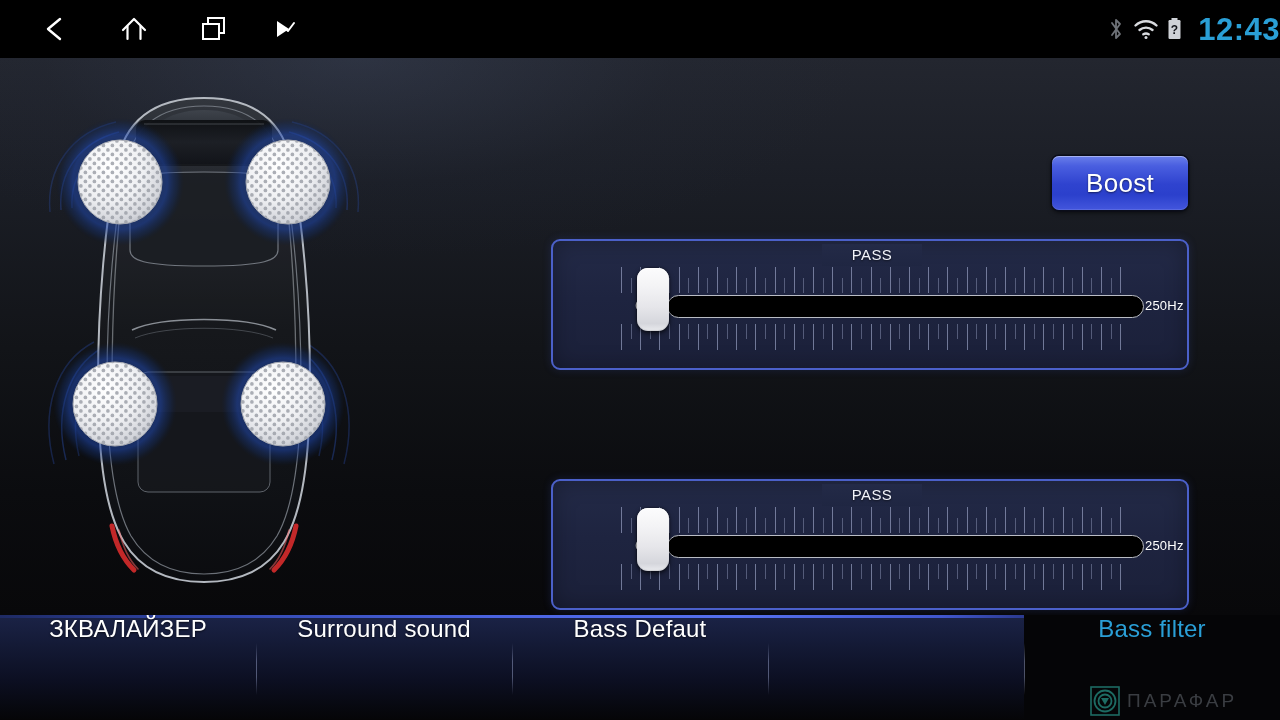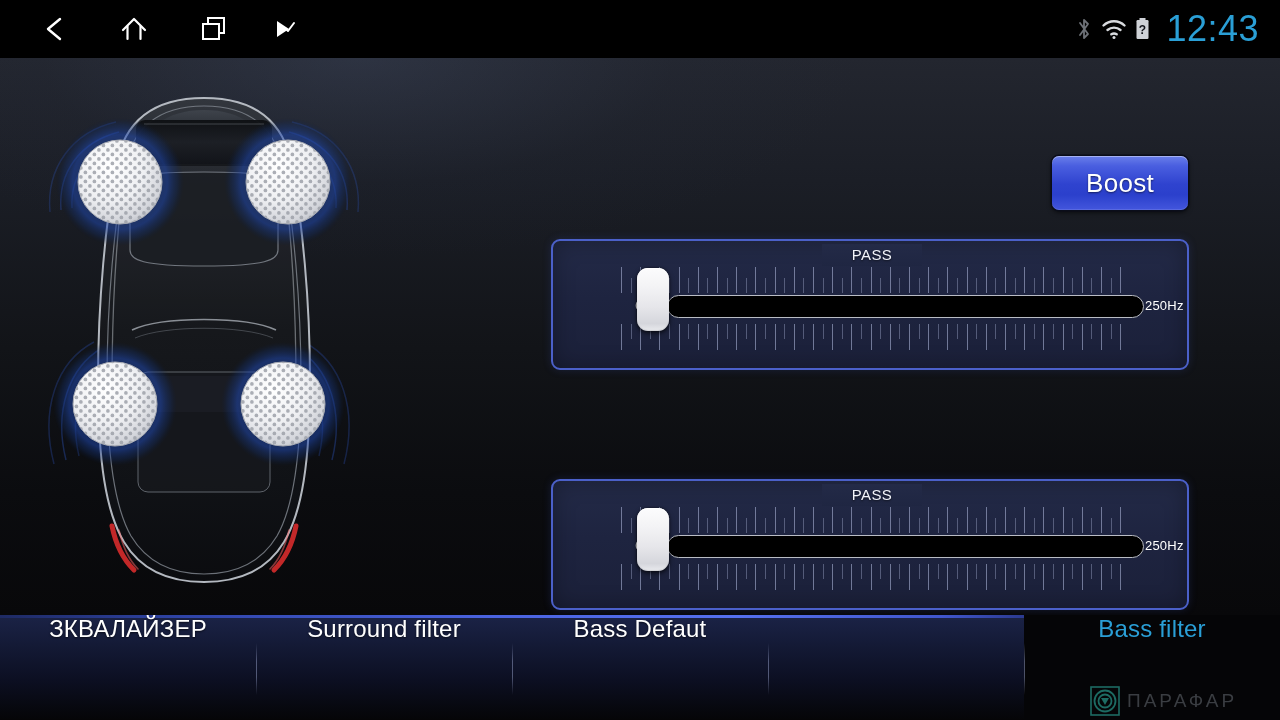--- a/index.html
+++ b/index.html
@@ -24,22 +24,22 @@
   #nav-back  { left:26px; }
   #nav-home  { left:105px; }
   #nav-recent{ left:185px; }
   #nav-menu  { left:256px; }
 
   .sb-right { position:absolute; right:0; top:0; height:58px; display:flex; align-items:center; }
   #icon-bt   { margin-right:9px; display:flex; align-items:center; }
   #icon-wifi { margin-right:8px; display:flex; align-items:flex-end; }
   #icon-batt { margin-right:16px; display:flex; align-items:center; }
   #clock {
-    color:#2a9fd6; font-size:36px; font-weight:normal; letter-spacing:0.5px;
-    margin-right:21px; line-height:1;
+    color:#2a9fd6; font-size:31px; font-weight:bold; letter-spacing:0.5px;
+    line-height:1;
   }
 
   
   #main {
     position:absolute; left:0; top:58px; width:1280px; height:557px;
     background:linear-gradient(180deg,#23262f 0%,#1b1e26 22%,#121418 52%,#0b0c0f 78%,#08080a 100%);
     overflow:hidden;
   }
   #main-sheen {
     position:absolute; left:0; top:0; width:1280px; height:557px;
@@ -605,21 +605,21 @@
   <div id="tabbar">
     <div id="tab-active-band"></div>
     <div id="tab-accent-line"></div>
 
     <div class="tab" id="tab-0" style="left:0px; width:256px;">
       <span class="tab-label">ЗКВАЛАЙЗЕР</span>
     </div>
     <div class="tab-sep" style="left:256px;"></div>
 
     <div class="tab" id="tab-1" style="left:256px; width:256px;">
-      <span class="tab-label">Surround filter</span>
+      <span class="tab-label">Surround sound</span>
     </div>
     <div class="tab-sep" style="left:512px;"></div>
 
     <div class="tab" id="tab-2" style="left:512px; width:256px;">
       <span class="tab-label">Bass Defaut</span>
     </div>
     <div class="tab-sep" style="left:768px;"></div>
 
     <div class="tab-sep" style="left:1024px;"></div>
 

